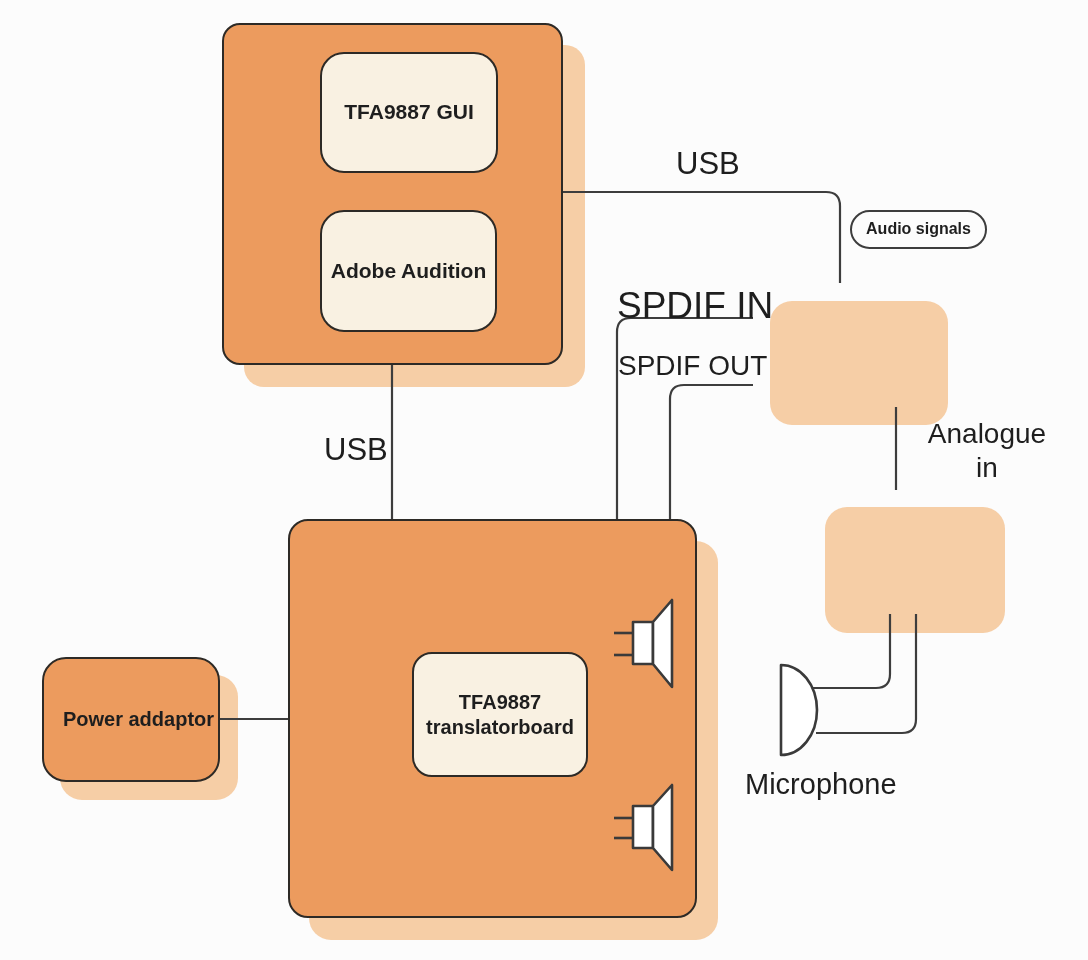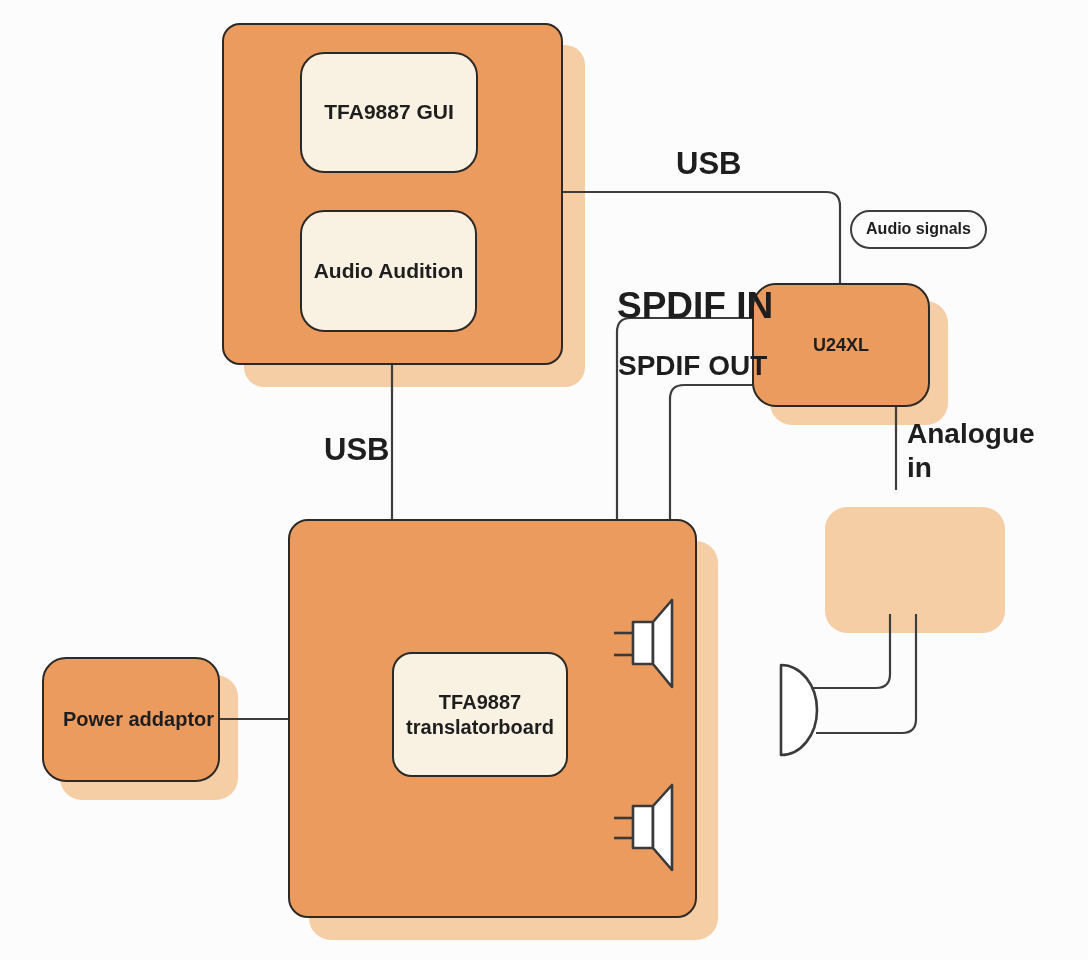--- a/index.html
+++ b/index.html
@@ -19,43 +19,43 @@
   .shadow.inner-sh{background:var(--inner-shadow,#F3C79D);}
   .box{
     position:absolute;
     background:var(--node-fill,#EC9B5E);
     border:2.5px solid var(--border,#2D2A26);
     border-radius:20px;
     box-sizing:border-box;
     display:flex;align-items:center;justify-content:center;
     text-align:center;
   }
-  .box.cream{background:var(--inner-fill,#F9F1E2);border-radius:24px;}
+  .box.cream{background:var(--inner-fill,#F9F1E2);border-radius:24px;margin-left:20px;}
   .box .nlabel{
     font-weight:700;
     line-height:1.25;
     color:var(--text,#1E1E1E);
   }
   .pill{
     position:absolute;
     background:var(--background,#FCFCFC);
     border:2.5px solid var(--connector,#3D3D3D);
     box-sizing:border-box;
     display:flex;flex-direction:column;align-items:center;justify-content:center;
     text-align:left;
     font-weight:600;
     line-height:1.3;
   }
   .lbl{
     position:absolute;
-    font-weight:700;
+    font-weight:400;
     white-space:nowrap;
     color:var(--text,#1E1E1E);
   }
-  .lbl.center{text-align:left;white-space:normal;line-height:1.2;}
+  .lbl.center{text-align:center;white-space:normal;line-height:1.2;margin-left:15px;}
   svg.overlay{position:absolute;left:0;top:0;pointer-events:none;}
   .connector{fill:none;stroke:var(--connector,#3D3D3D);stroke-width:2.2;}
   .icon-stroke{stroke:var(--icon-stroke,#3A3A3A);stroke-width:2.6;fill:#FFFFFF;stroke-linejoin:round;}
   .icon-line{stroke:var(--icon-stroke,#3A3A3A);stroke-width:2.6;fill:none;}
 </style>
 </head>
 <body>
 
 <div id="canvas">
 
@@ -79,26 +79,23 @@
     <path class="connector" d="M916 614 V719 Q916 733 902 733 H816"></path>
   </svg>
 
   <div class="box" style="left:222px;top:23px;width:341px;height:342px;border-radius:18px;"></div>
 
   <div class="box cream" style="left:300px;top:52px;width:178px;height:121px;">
     <span class="nlabel" style="font-size:21px;">TFA9887 GUI</span>
   </div>
 
   <div class="box cream" style="left:300px;top:210px;width:177px;height:122px;">
-    <span class="nlabel" style="font-size:21px;">Audio Audition</span>
+    <span class="nlabel" style="font-size:21px;">Adobe Audition</span>
   </div>
 
-  <div class="box" style="left:752px;top:283px;width:178px;height:124px;border-radius:24px;">
-    <span class="nlabel" style="font-size:18px;">U24XL</span>
-  </div>
 
   <div class="box" style="left:288px;top:519px;width:409px;height:399px;border-radius:20px;"></div>
 
   <div class="box cream" style="left:392px;top:652px;width:176px;height:125px;border-radius:20px;">
     <span class="nlabel" style="font-size:20px;">
       <span>TFA9887</span><br>
       <span>translatorboard</span>
     </span>
   </div>
 
@@ -124,18 +121,19 @@
   </svg>
 
   <div class="lbl" style="left:676px;top:146px;font-size:31px;">USB</div>
   <div class="lbl" style="left:617px;top:285px;font-size:37px;">SPDIF IN</div>
   <div class="lbl" style="left:618px;top:350px;font-size:28px;text-align:center;">SPDIF OUT</div>
   <div class="lbl" style="left:324px;top:432px;font-size:31px;">USB</div>
   <div class="lbl center" style="left:907px;top:417px;width:130px;font-size:28px;">
     <span>Analogue</span><br>
     <span>in</span>
   </div>
+  <div class="lbl" style="left:745px;top:768px;font-size:29px;">Microphone</div>
 
   <div class="pill" style="left:850px;top:210px;width:137px;height:39px;border-radius:20px;font-size:16px;">
     <span>Audio signals</span>
   </div>
 
 </div>
 
 </body></html>

